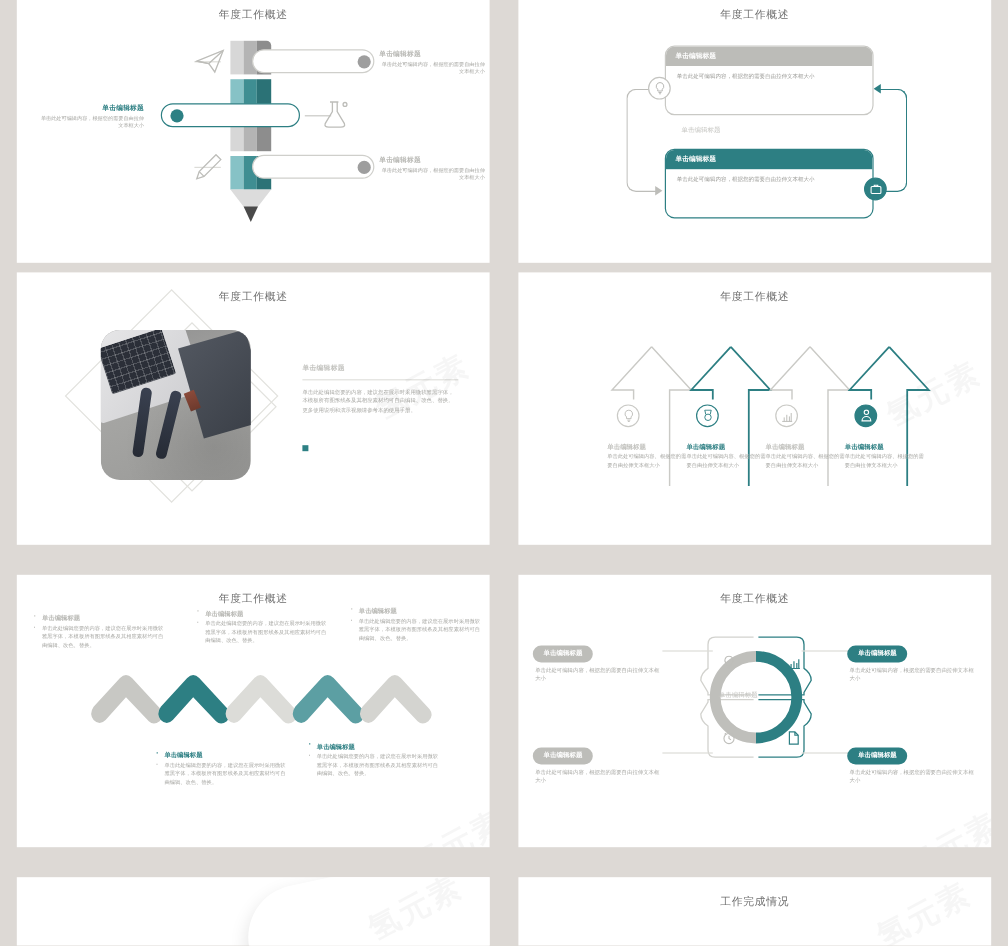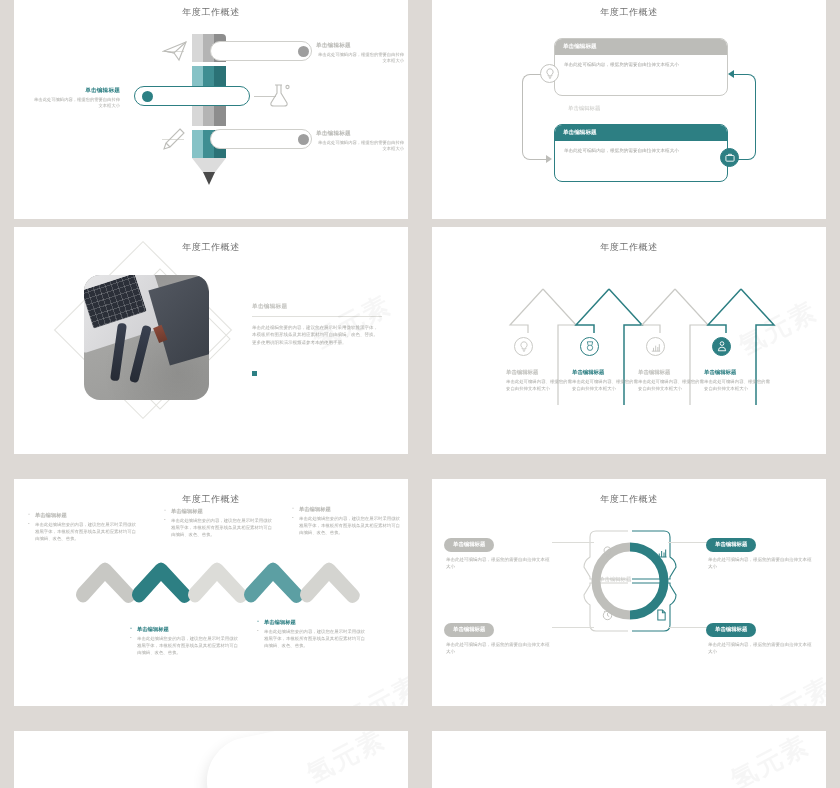--- a/index.html
+++ b/index.html
@@ -455,17 +455,18 @@
     </div>
     <div class="wm" style="right:-10px;bottom:-16px;">氢元素</div>
   </div>
 
   <div class="slide" id="s7">
     <div class="swoosh"></div>
     <div class="wm" style="right:20px;top:8px;">氢元素</div>
   </div>
 
   <div class="slide" id="s8">
+    <div class="slide-title">工作完成情况</div>
 
     <div class="wm" style="right:14px;top:14px;">氢元素</div>
   </div>
 
 </div>
 
 </body></html>

